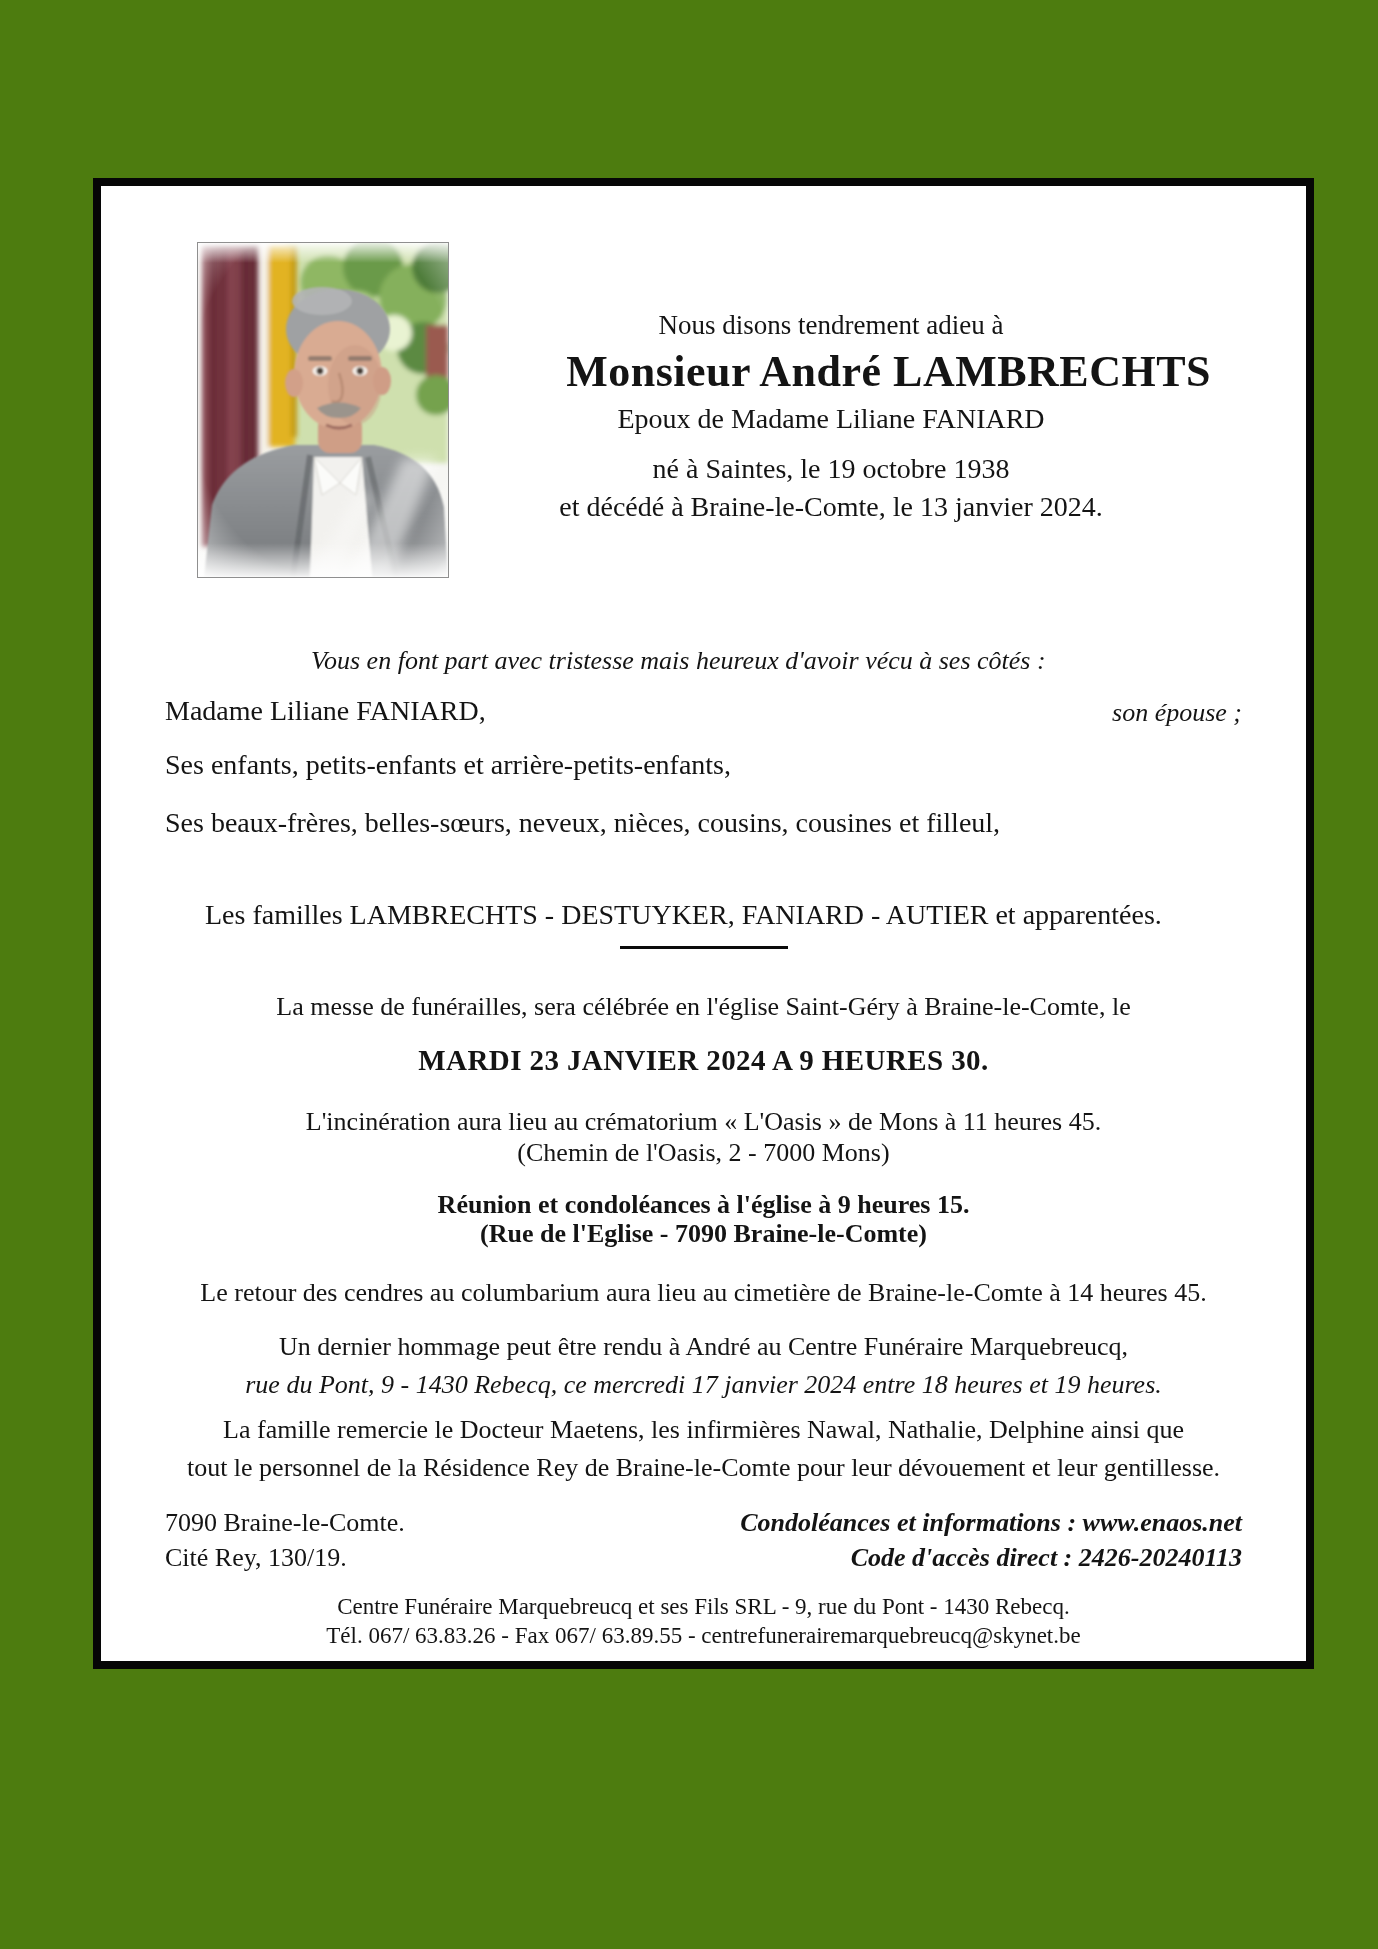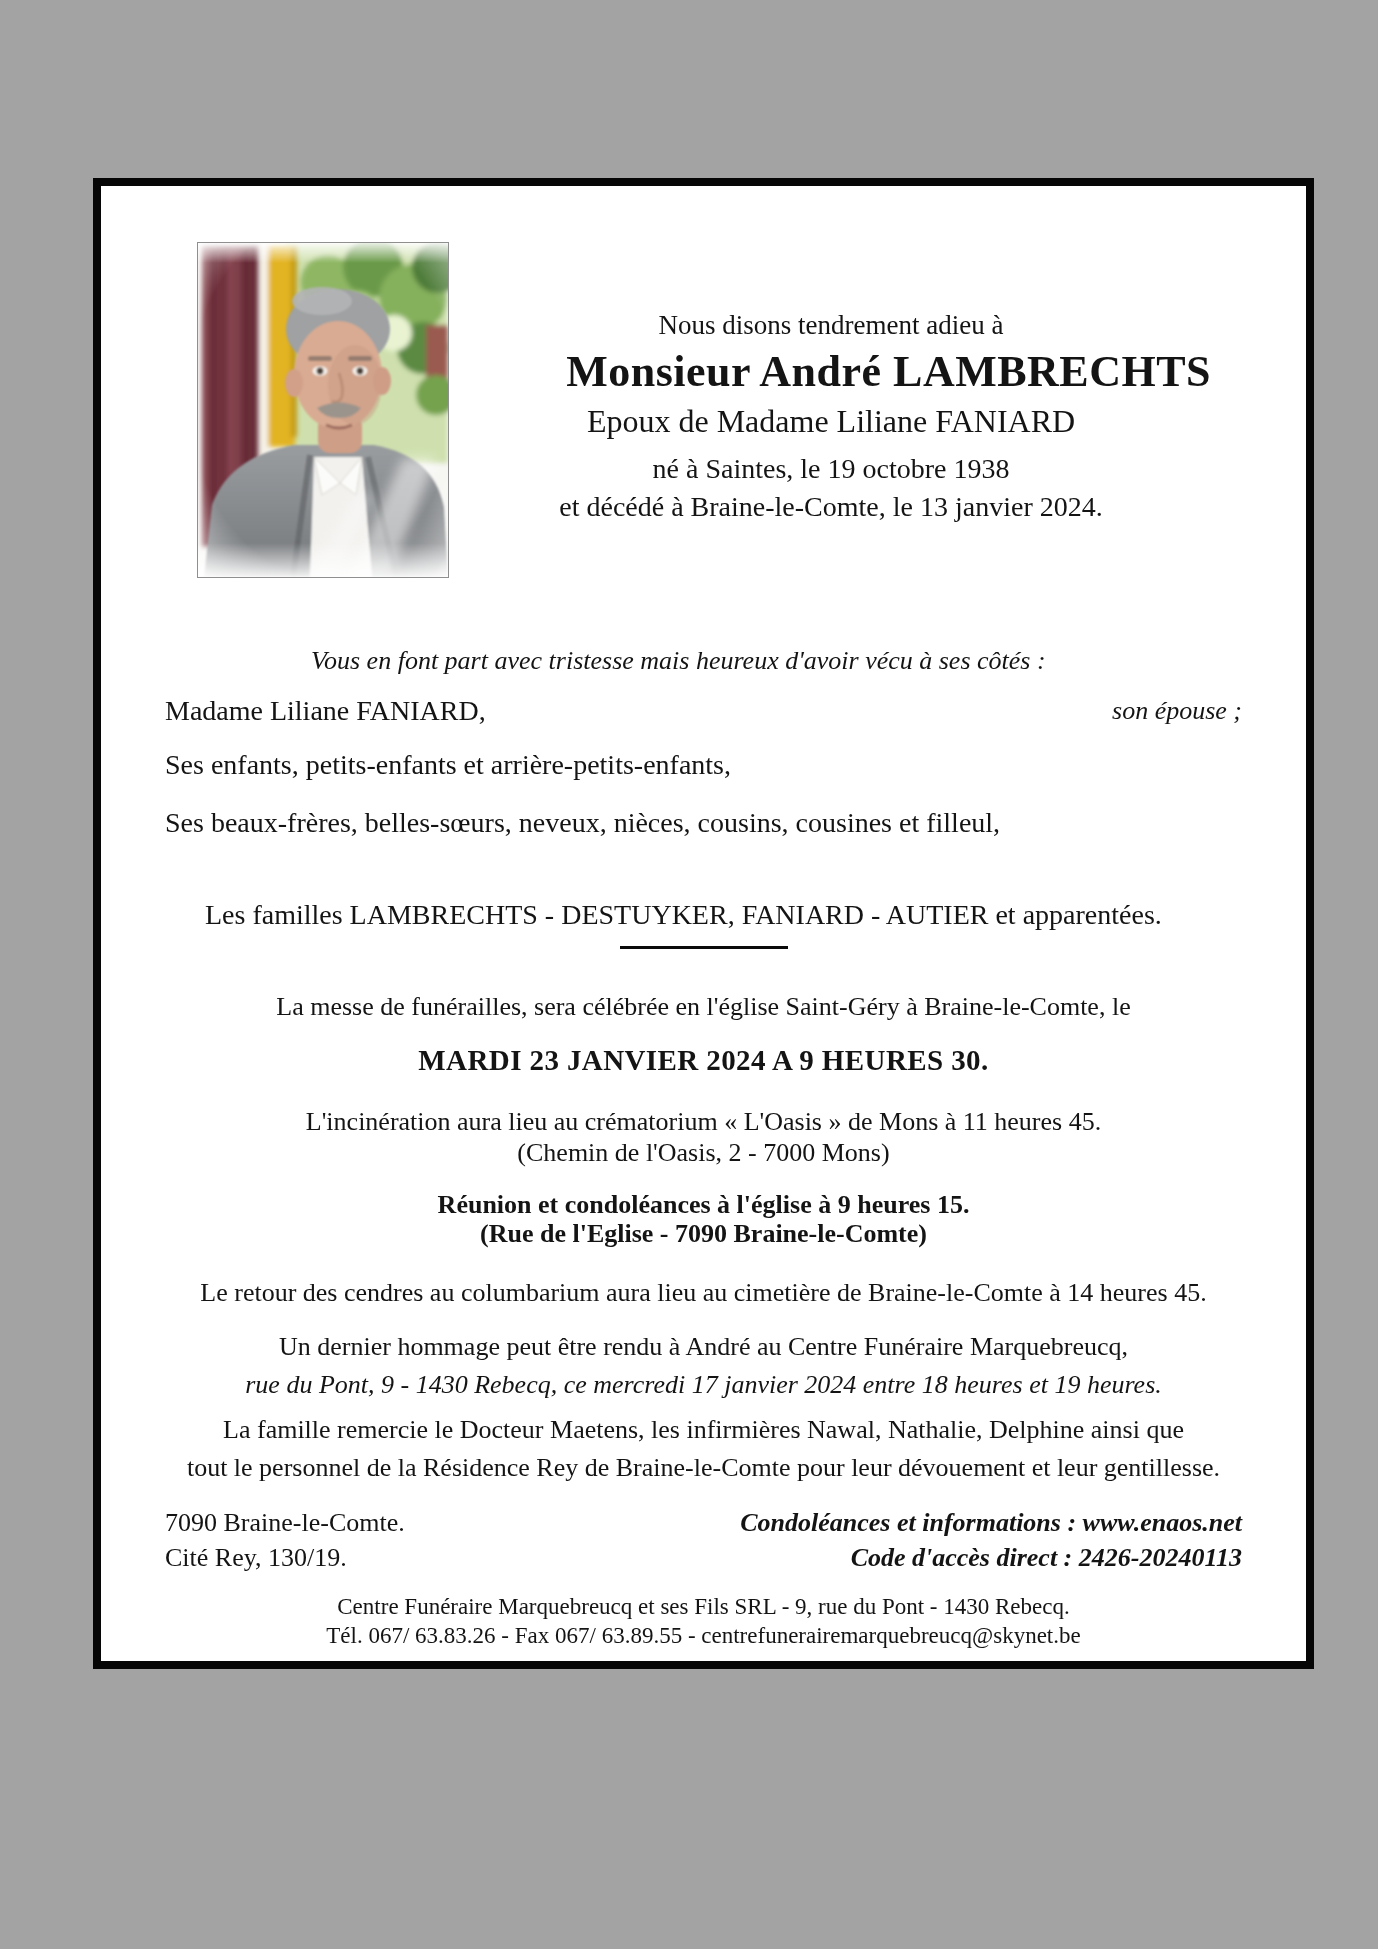--- a/index.html
+++ b/index.html
@@ -6,21 +6,21 @@
     margin: 0;
     padding: 0;
     background: #ffffff;
     font-family: "Liberation Serif", "DejaVu Serif", serif;
     color: #141414;
   }
   .page {
     position: relative;
     width: 1378px;
     height: 1949px;
-    background: #a3a3a3;
+    background: #4d7c0f;
     overflow: hidden;
   }
   .sheet {
     position: absolute;
     left: 93px;
     top: 178px;
     width: 1221px;
     height: 1491px;
     border: 8px solid #060606;
     box-sizing: border-box;
@@ -57,35 +57,35 @@
   
   .hline {
     position: absolute;
     left: 350px;
     width: 760px;
     text-align: center;
     white-space: nowrap;
   }
   .h-intro   { top: 124px; font-size: 27px; }
   .h-name    { top: 160px; font-size: 44px; font-weight: bold; letter-spacing: 0.5px; text-align: right; }
-  .h-epoux   { top: 217px; font-size: 32px; }
+  .h-epoux   { top: 217px; font-size: 28px; }
   .h-born    { top: 267px; font-size: 28px; }
   .h-died    { top: 305px; font-size: 28px; }
 
   .intro-italic {
     top: 458px;
     font-style: italic;
     text-align: left;
     padding-left: 146px;
     font-size: 26px;
   }
   .relative-row {
     display: flex;
     justify-content: space-between;
-    align-items: center;
+    align-items: flex-end;
     font-size: 28px;
   }
   .r0 { top: 507px; }
   .r1 { top: 561px; }
   .r2 { top: 619px; }
   .r3 { top: 711px; margin-left: 40px; }
   .relation { font-style: italic; font-size: 26px; }
 
   .divider {
     position: absolute;

